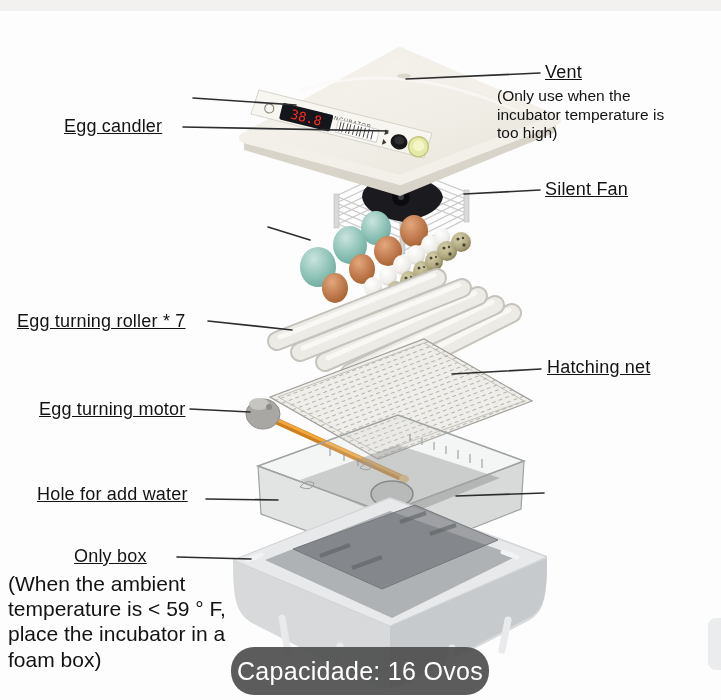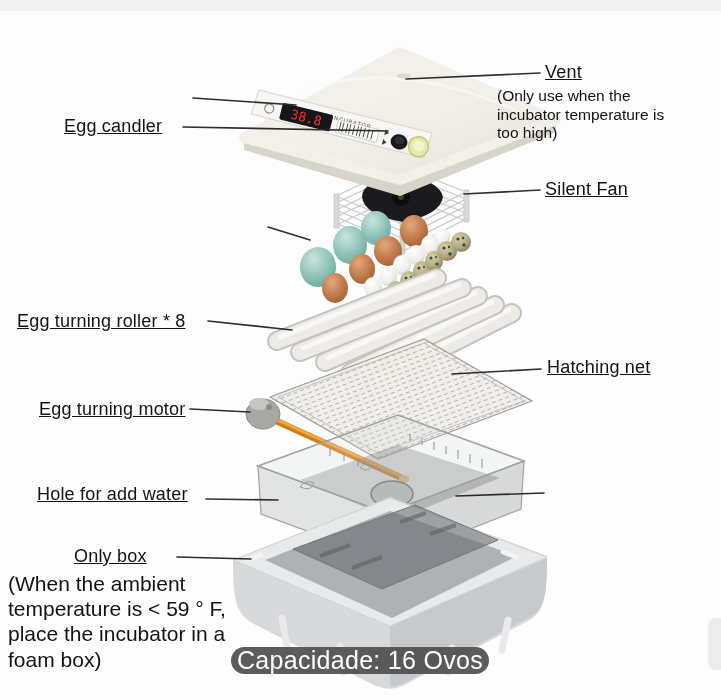--- a/index.html
+++ b/index.html
@@ -13,21 +13,21 @@
   .lbl{
     position:absolute;font-size:18px;line-height:1.15;white-space:nowrap;color:#131313;
     letter-spacing:.2px;
     text-decoration:underline;
   }
   .note{
     position:absolute;font-size:21px;line-height:1.2;color:#131313;white-space:normal;
   }
   .note.small{font-size:15.5px;}
   .caption-pill{
-    position:absolute;left:231px;top:647px;width:258px;height:27px;border-radius:23px;
+    position:absolute;left:231px;top:647px;width:258px;height:48px;border-radius:23px;
     background:rgba(80,80,80,0.93);display:flex;align-items:center;justify-content:center;
     color:#ffffff;font-size:25px;letter-spacing:.3px;
   }
 </style>
 </head>
 <body>
 
 <div class="stage">
   <div class="top-strip"></div>
   <div class="edge-smudge"></div>
@@ -229,21 +229,21 @@
       <line x1="206" y1="499" x2="278" y2="500"></line>
       <line x1="544" y1="493" x2="456" y2="496"></line>
       <line x1="177" y1="557" x2="251" y2="559"></line>
     </g>
   </svg>
 
   <div class="lbl" style="left:64px;top:116px">Egg candler</div>
   <div class="lbl" style="left:545px;top:62px">Vent</div>
   <div class="note small" style="left:497px;top:87px;width:168px">(Only use when the incubator temperature is too high)</div>
   <div class="lbl" style="left:545px;top:179px">Silent Fan</div>
-  <div class="lbl" style="left:17px;top:311px">Egg turning roller * 8</div>
+  <div class="lbl" style="left:17px;top:311px">Egg turning roller * 7</div>
   <div class="lbl" style="left:547px;top:357px">Hatching net</div>
   <div class="lbl" style="left:39px;top:399px">Egg turning motor</div>
   <div class="lbl" style="left:37px;top:484px">Hole for add water</div>
   <div class="lbl" style="left:74px;top:546px">Only box</div>
   <div class="note" style="left:8px;top:571px;width:250px">(When the ambient temperature is &lt; 59 ° F, place the incubator in a foam box)</div>
 
   <div class="caption-pill">Capacidade: 16 Ovos</div>
 </div>
 
 </body></html>

